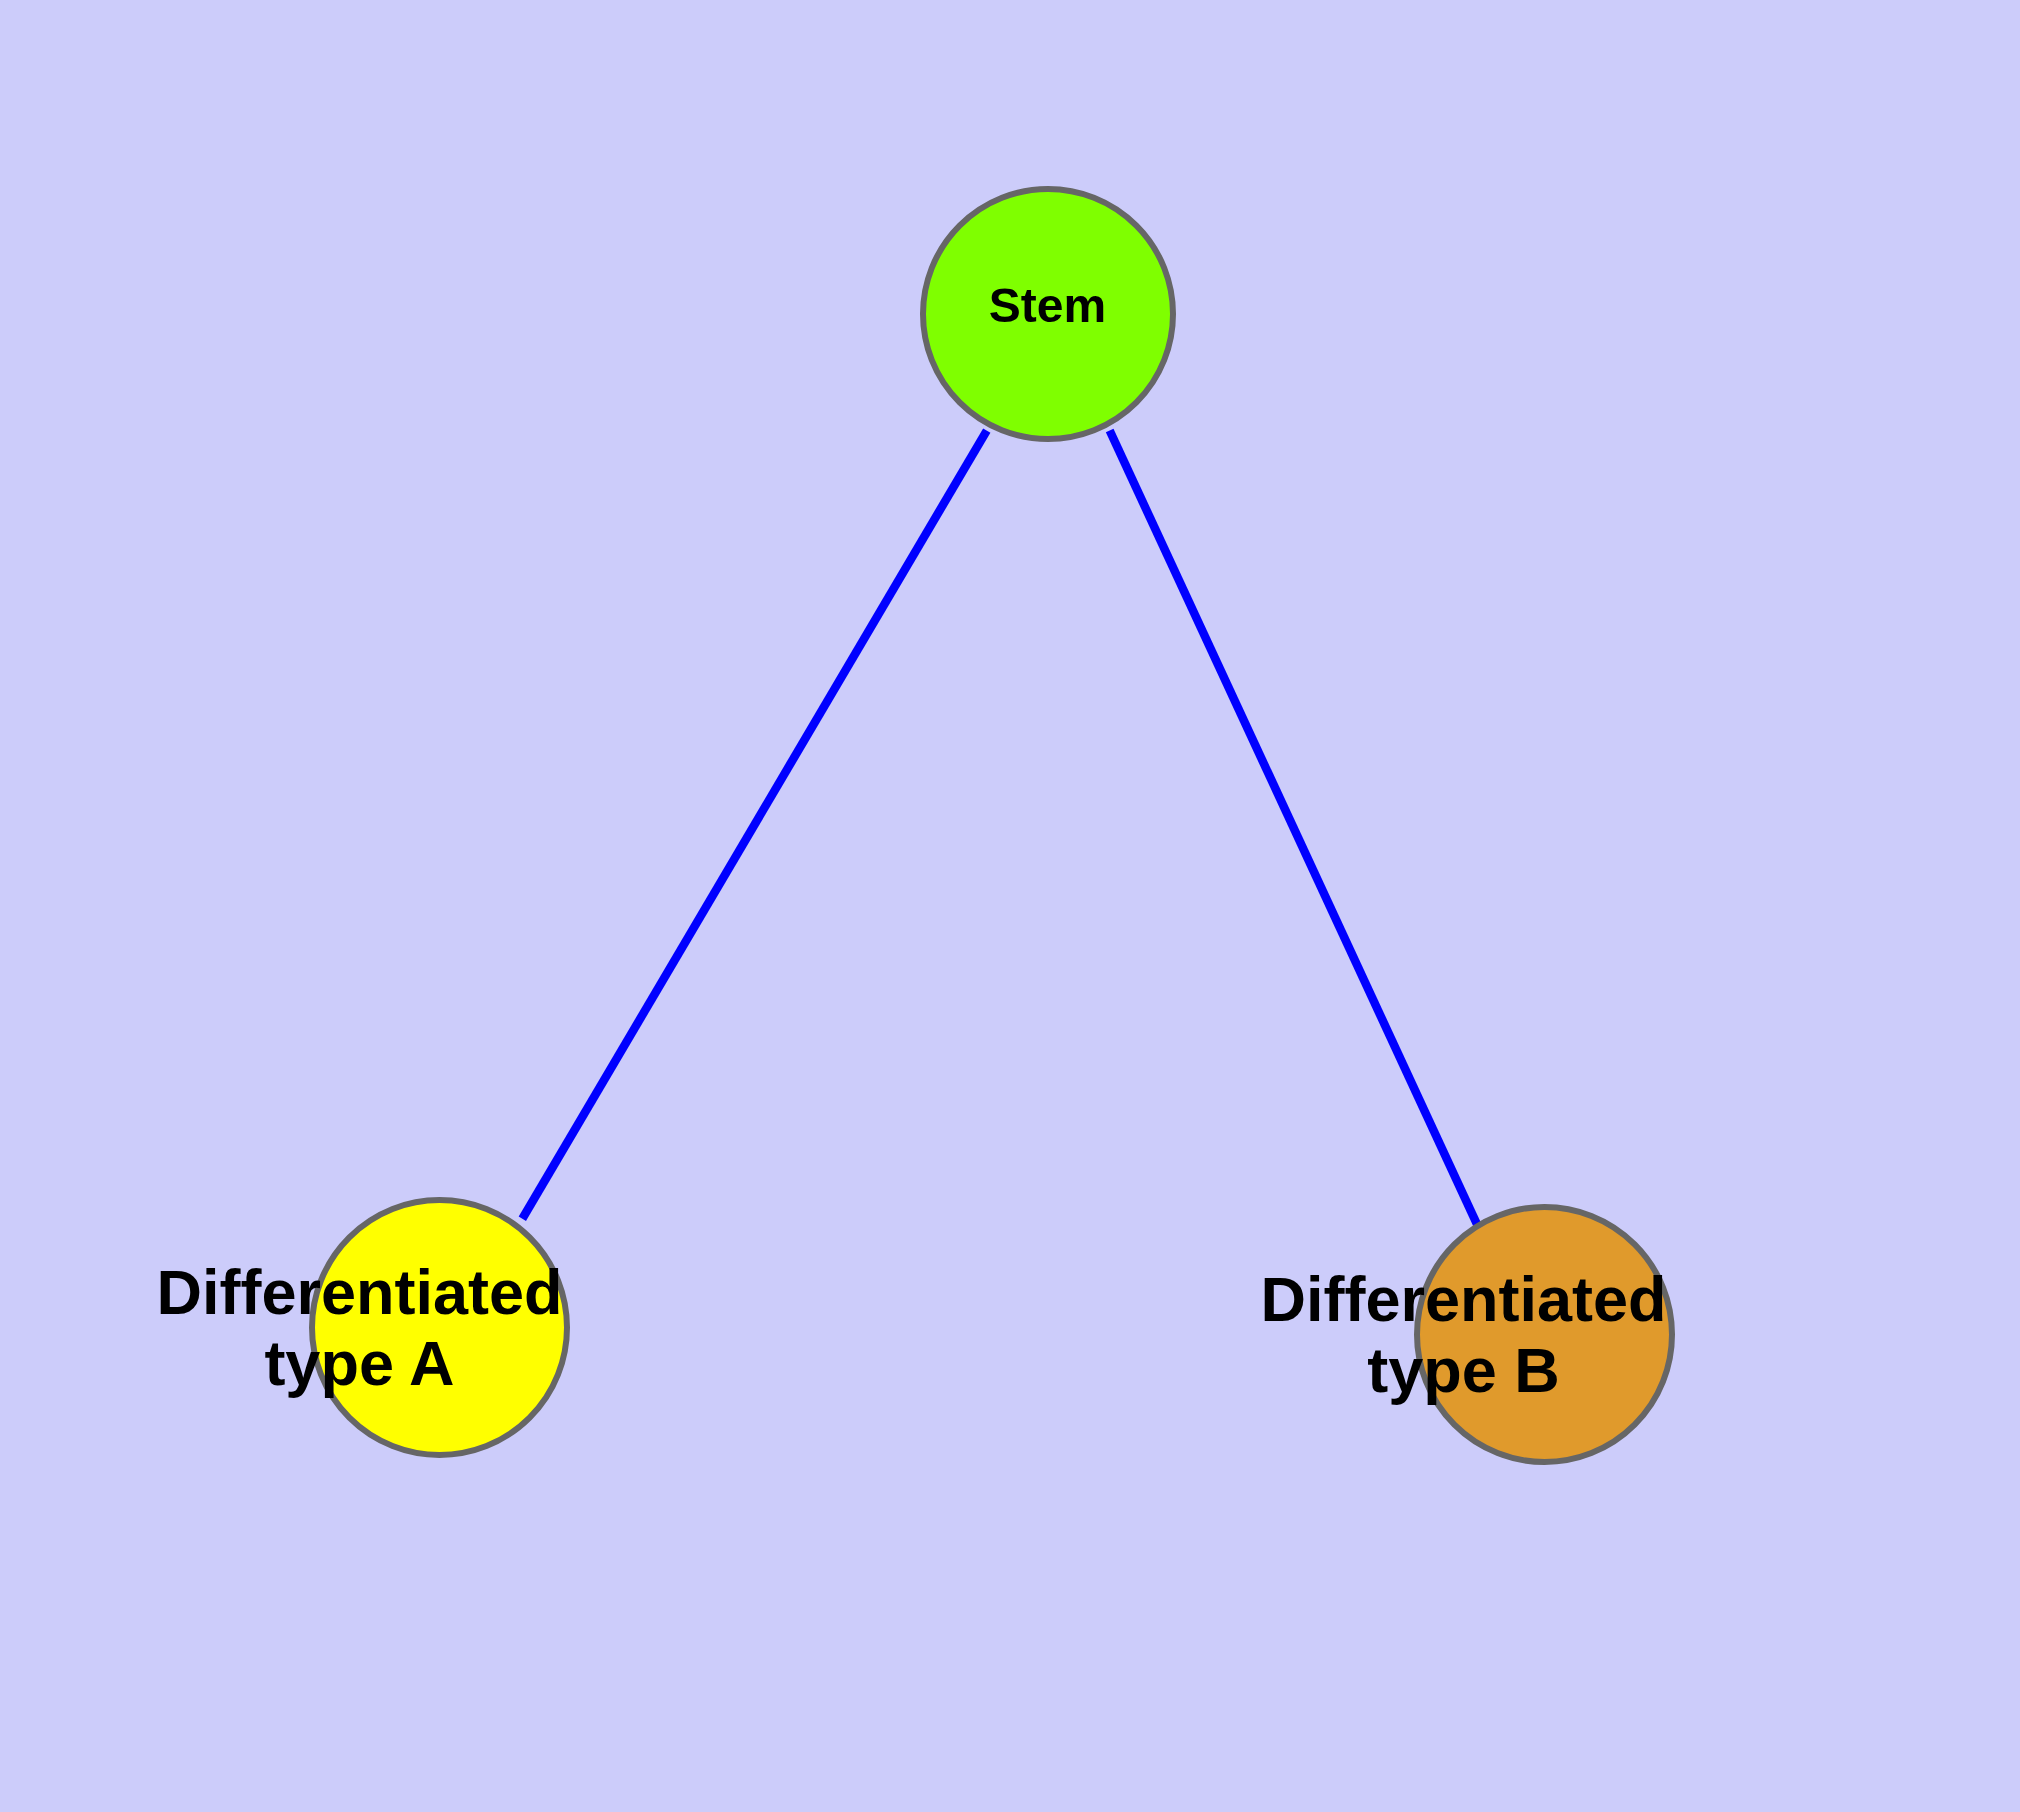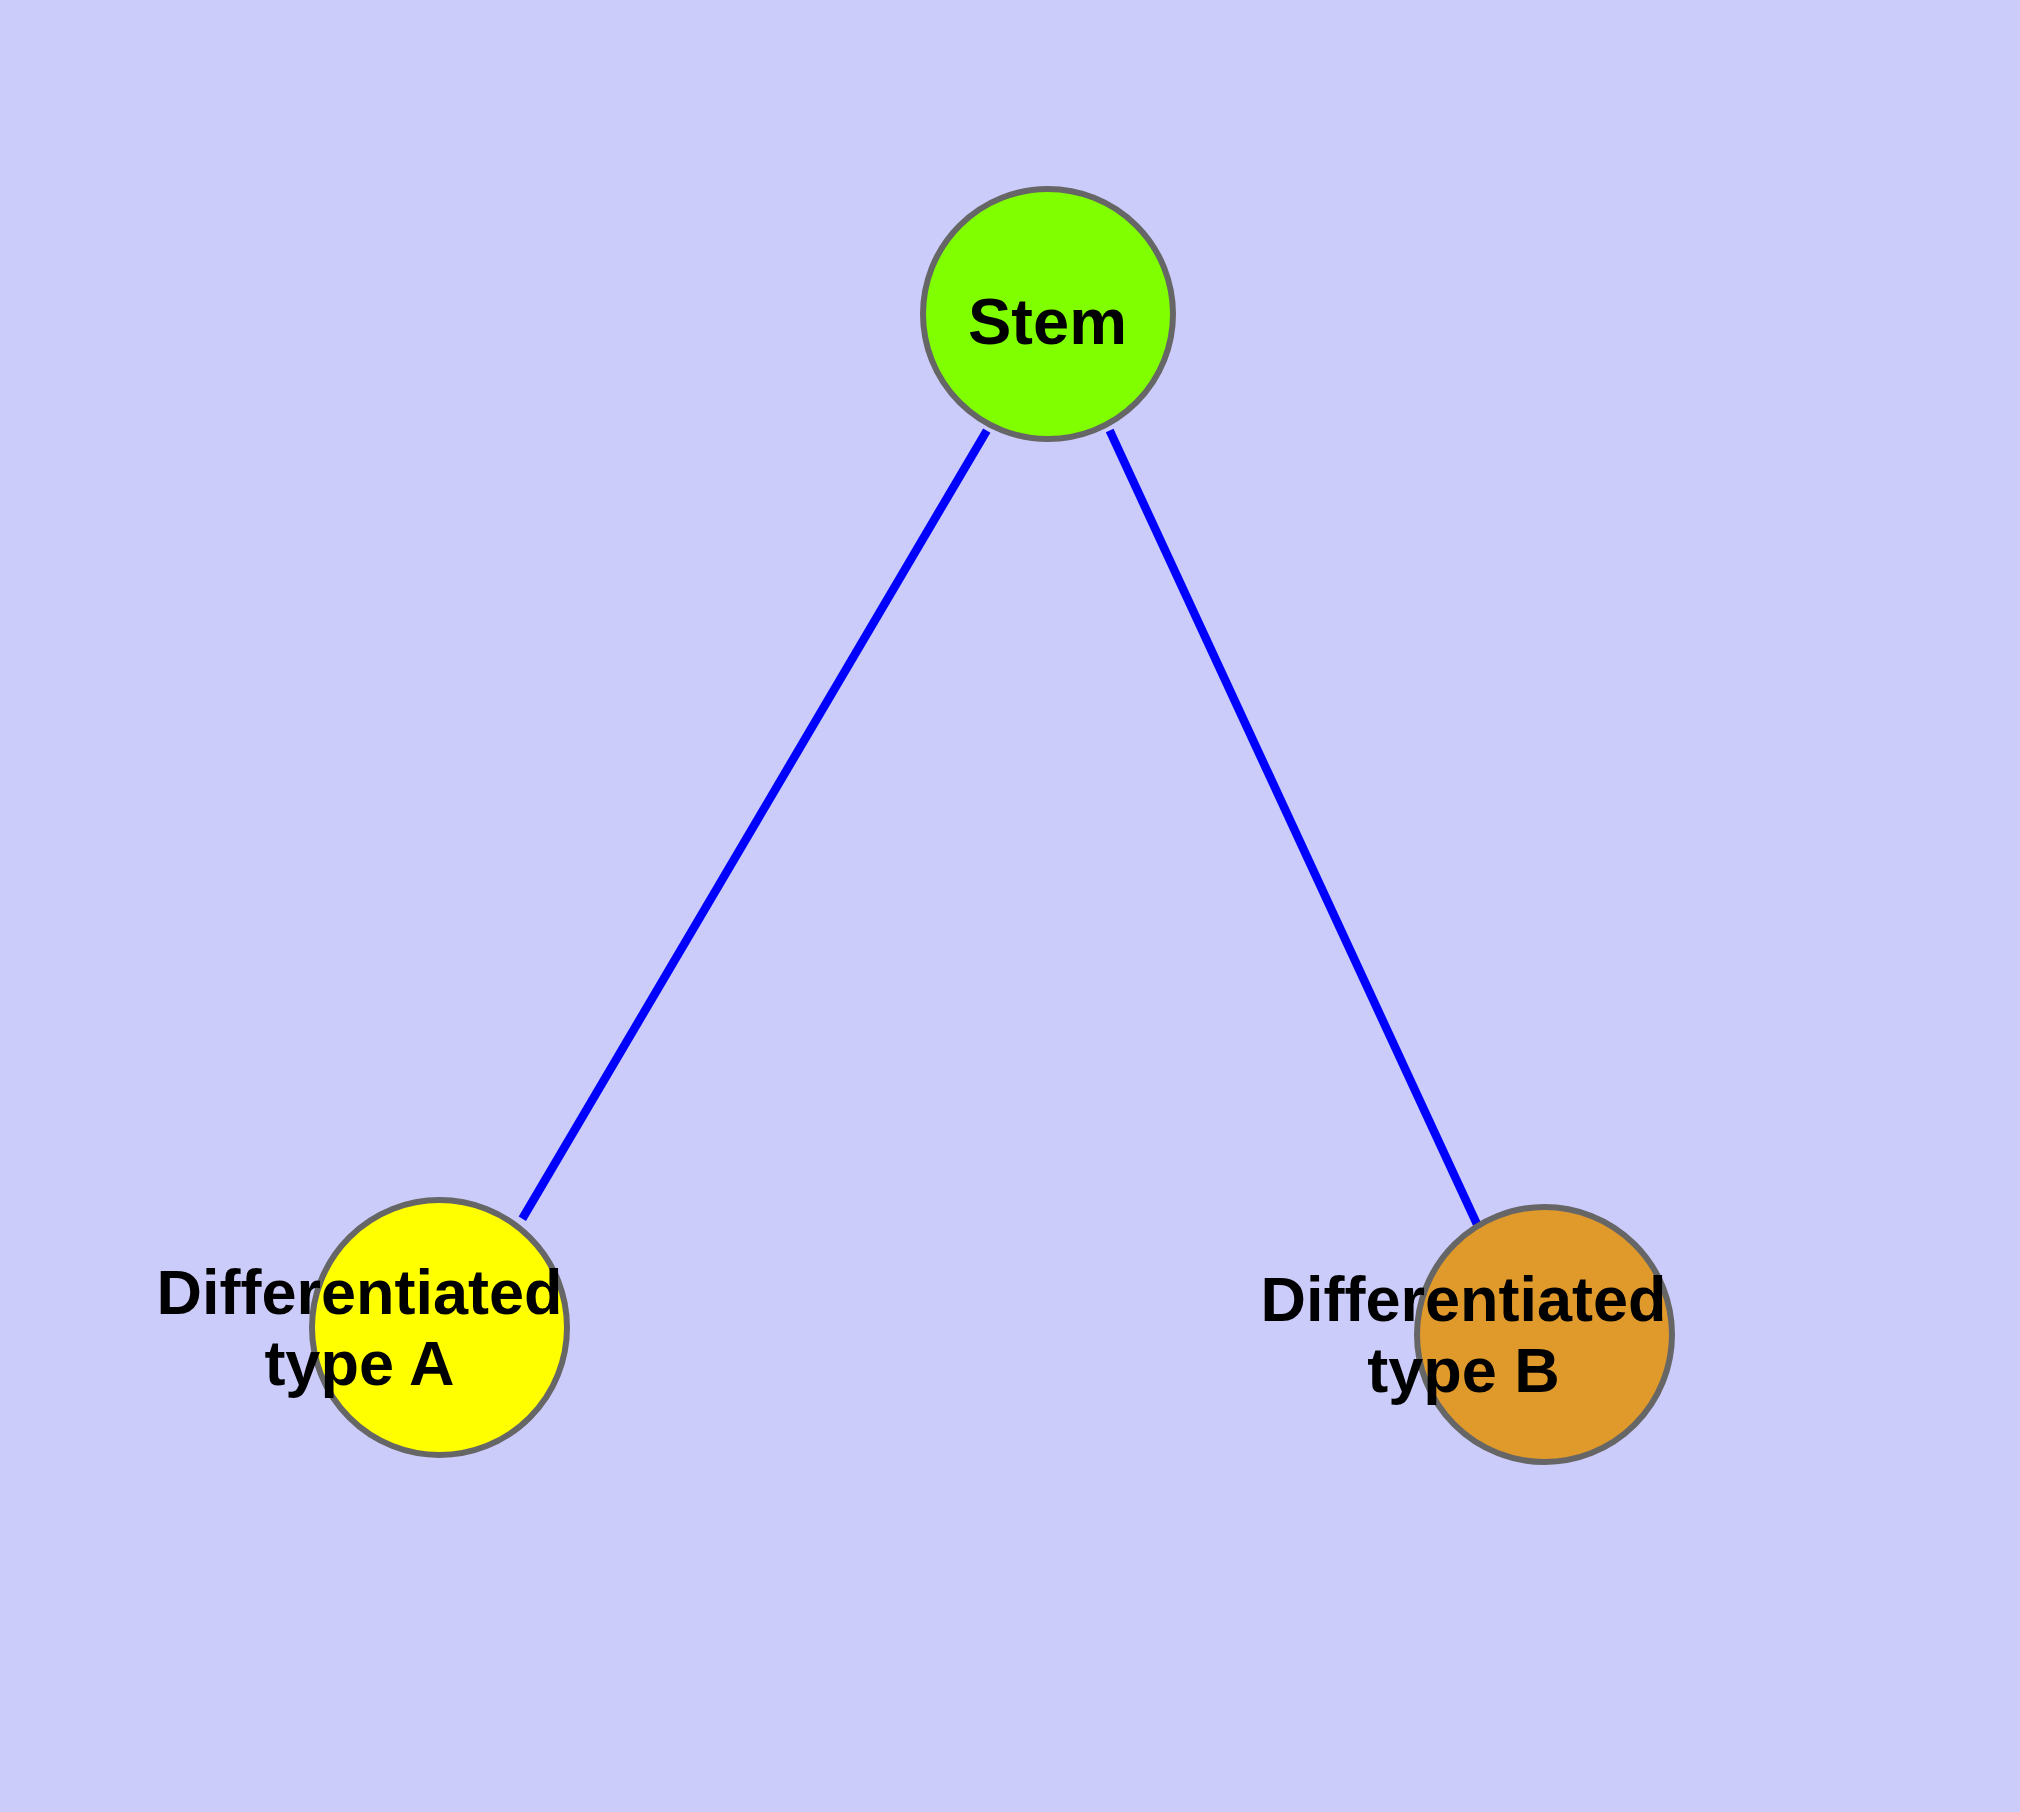--- a/index.html
+++ b/index.html
@@ -58,21 +58,21 @@
 
   <svg id="edge-layer" viewBox="0 0 2384 2138" xmlns="http://www.w3.org/2000/svg" style="width: 2021px; height: 1812px;">
       <line x1="1164" y1="508" x2="616" y2="1438" stroke="#0000ff" stroke-width="10" stroke-linecap="butt"></line>
       <line x1="1309" y1="508" x2="1745" y2="1450" stroke="#0000ff" stroke-width="10" stroke-linecap="butt"></line>
     </svg>
 
   <div id="node-layer">
       <div class="node" style="left: 920px; top: 186px; width: 256px; height: 256px;">
         <div class="node-circle" style="width: 256px; height: 256px; background: rgb(127, 255, 0); border-color: rgb(102, 102, 102); border-width: 6px;"></div>
       </div>
-      <div class="node-label" style="font-size: 65px; color: rgb(0, 0, 0); width: 1187px; left: 454px; top: 286px;"><div>Stem</div></div>
+      <div class="node-label" style="font-size: 48px; color: rgb(0, 0, 0); width: 1187px; left: 454px; top: 279px;"><div>Stem</div></div>
       <div class="node" style="left: 309px; top: 1197px; width: 261px; height: 261px;">
         <div class="node-circle" style="width: 261px; height: 261px; background: rgb(255, 255, 0); border-color: rgb(102, 102, 102); border-width: 6px;"></div>
       </div>
       <div class="node-label" style="font-size: 63px; color: rgb(0, 0, 0); width: 1187px; left: -234px; top: 1257px;"><div>Differentiated</div><div>type A</div></div>
       <div class="node" style="left: 1414px; top: 1204px; width: 261px; height: 261px;">
         <div class="node-circle" style="width: 261px; height: 261px; background: rgb(224, 154, 44); border-color: rgb(102, 102, 102); border-width: 6px;"></div>
       </div>
       <div class="node-label" style="font-size: 63px; color: rgb(0, 0, 0); width: 1187px; left: 870px; top: 1264px;"><div>Differentiated</div><div>type B</div></div>
     </div>
 

